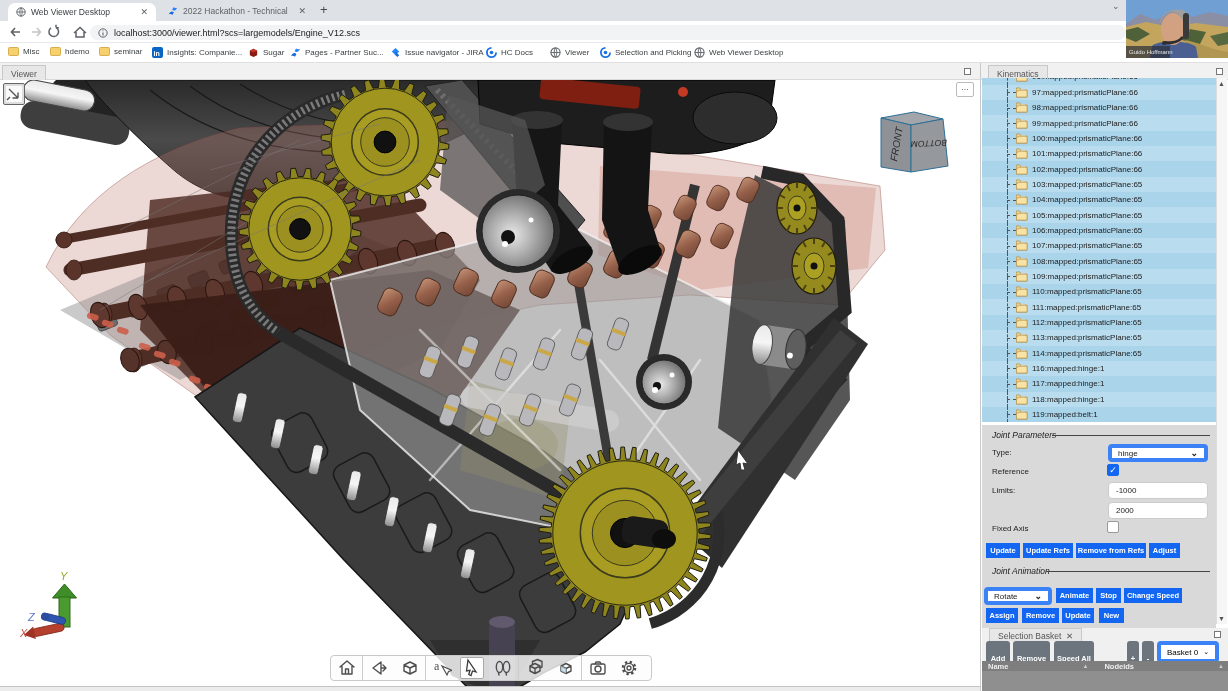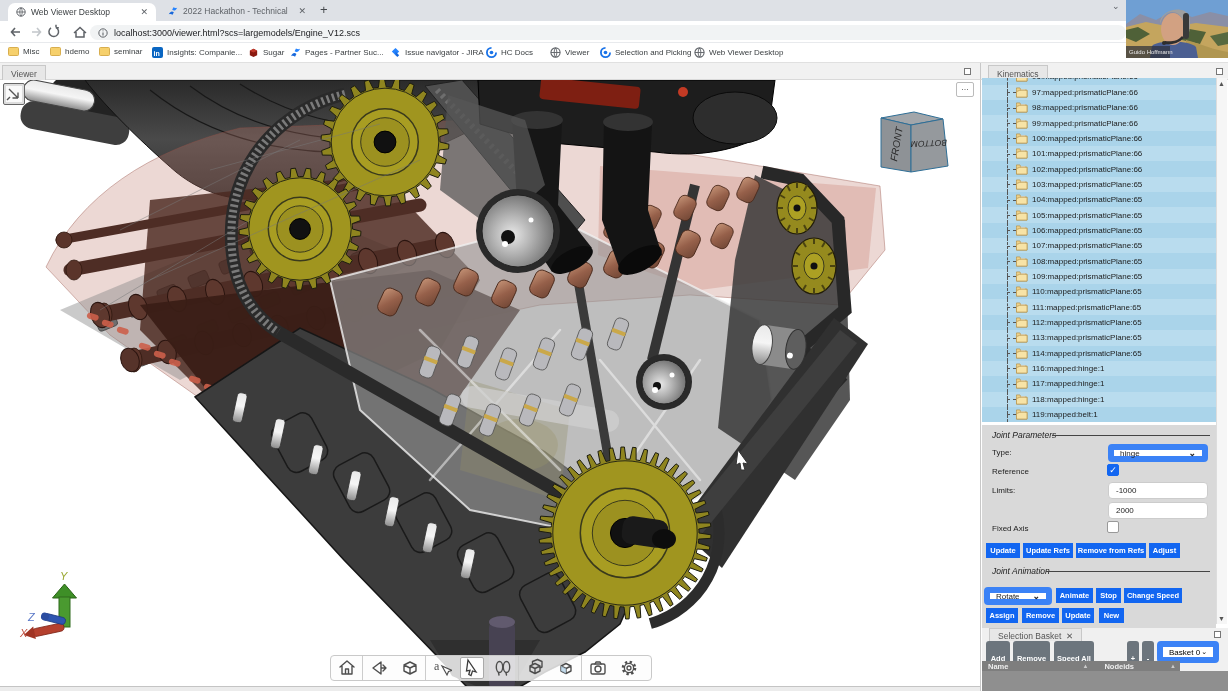--- a/index.html
+++ b/index.html
@@ -23,28 +23,28 @@
 .krow.b { background:#aad4ea; }
 .dash { position:absolute; left:25px; top:7.5px; width:9px; border-top:1px dashed #555; }
 .krow::before { content:""; position:absolute; left:25px; top:0; bottom:0; border-left:1px dashed #555; }
 .fold { margin-right:4px; display:flex; margin-left:-14px; padding-left:12px; }
 .ktxt { white-space:nowrap; }
 #kscroll { left:1216px; top:78px; width:11px; height:546px; background:#f6f6f6; border-left:1px solid #ddd; }
 #params { left:982px; top:425px; width:234px; height:203px; background:#d9d9d9; font-size:8px; color:#222; }
 .pabs { position:absolute; }
 .sect { position:absolute; font-style:italic; font-size:8.5px; color:#222; }
 .hline { position:absolute; border-top:1.5px solid #444; }
-.sel { position:absolute; background:#fff; border:6px solid #3b82f6; border-radius:4px; display:flex; align-items:center; padding:0 6px; font-size:8px; justify-content:space-between; }
+.sel { position:absolute; background:#fff; border:4px solid #3b82f6; border-radius:4px; display:flex; align-items:center; padding:0 6px; font-size:8px; justify-content:space-between; }
 .inp { position:absolute; background:#fff; border:1px solid #ccc; border-radius:4px; display:flex; align-items:center; padding:0 7px; font-size:8px; }
 .cb { position:absolute; width:12px; height:12px; border:1px solid #999; border-radius:2px; background:#fff; }
 .cbc { background:#1266f1; border-color:#1266f1; color:#fff; font-size:9px; line-height:11px; text-align:center; }
 .btn { position:absolute; background:#1266f1; color:#fff; border-radius:0; font-size:7.5px; font-weight:bold; height:15px; display:flex; align-items:center; justify-content:center; padding:0; white-space:nowrap; }
 #basket { left:982px; top:628px; width:246px; height:63px; background:#f0f0f0; font-size:8px; }
 .gbtn { position:absolute; background:#6c757d; color:#fff; border-radius:3px; font-size:7.5px; font-weight:bold; height:35px; display:flex; align-items:center; justify-content:center; padding:0; white-space:nowrap; }
-#bskhead { position:absolute; left:0; top:33px; width:198px; height:10px; display:flex; background:#7e7e7e; color:#eee; font-size:7.5px; font-weight:bold; align-items:center; }
+#bskhead { position:absolute; left:0; top:33px; width:246px; height:10px; display:flex; background:#7e7e7e; color:#eee; font-size:7.5px; font-weight:bold; align-items:center; }
 #bskbody { position:absolute; left:0; top:43px; width:246px; height:20px; background:#8f8f8f; }
 #vtoolbar { left:330px; top:655px; width:322px; height:26px; background:rgba(253,253,253,0.82); border:1px solid #c9c9c9; border-radius:4px; display:flex; align-items:center; }
 .ticon { width:31px; display:flex; justify-content:center; }
 .tsel { background:#fdfdfd; border:1px solid #aaa; border-radius:2px; width:24px; margin:0 3px; }
 .tsep { width:1px; height:24px; background:#ccc; }
 #cam { left:1126px; top:0; width:102px; height:58px; overflow:hidden; }
 </style></head><body>
 
 <div class="abs" id="tabbar">
  <div class="abs tab1">

